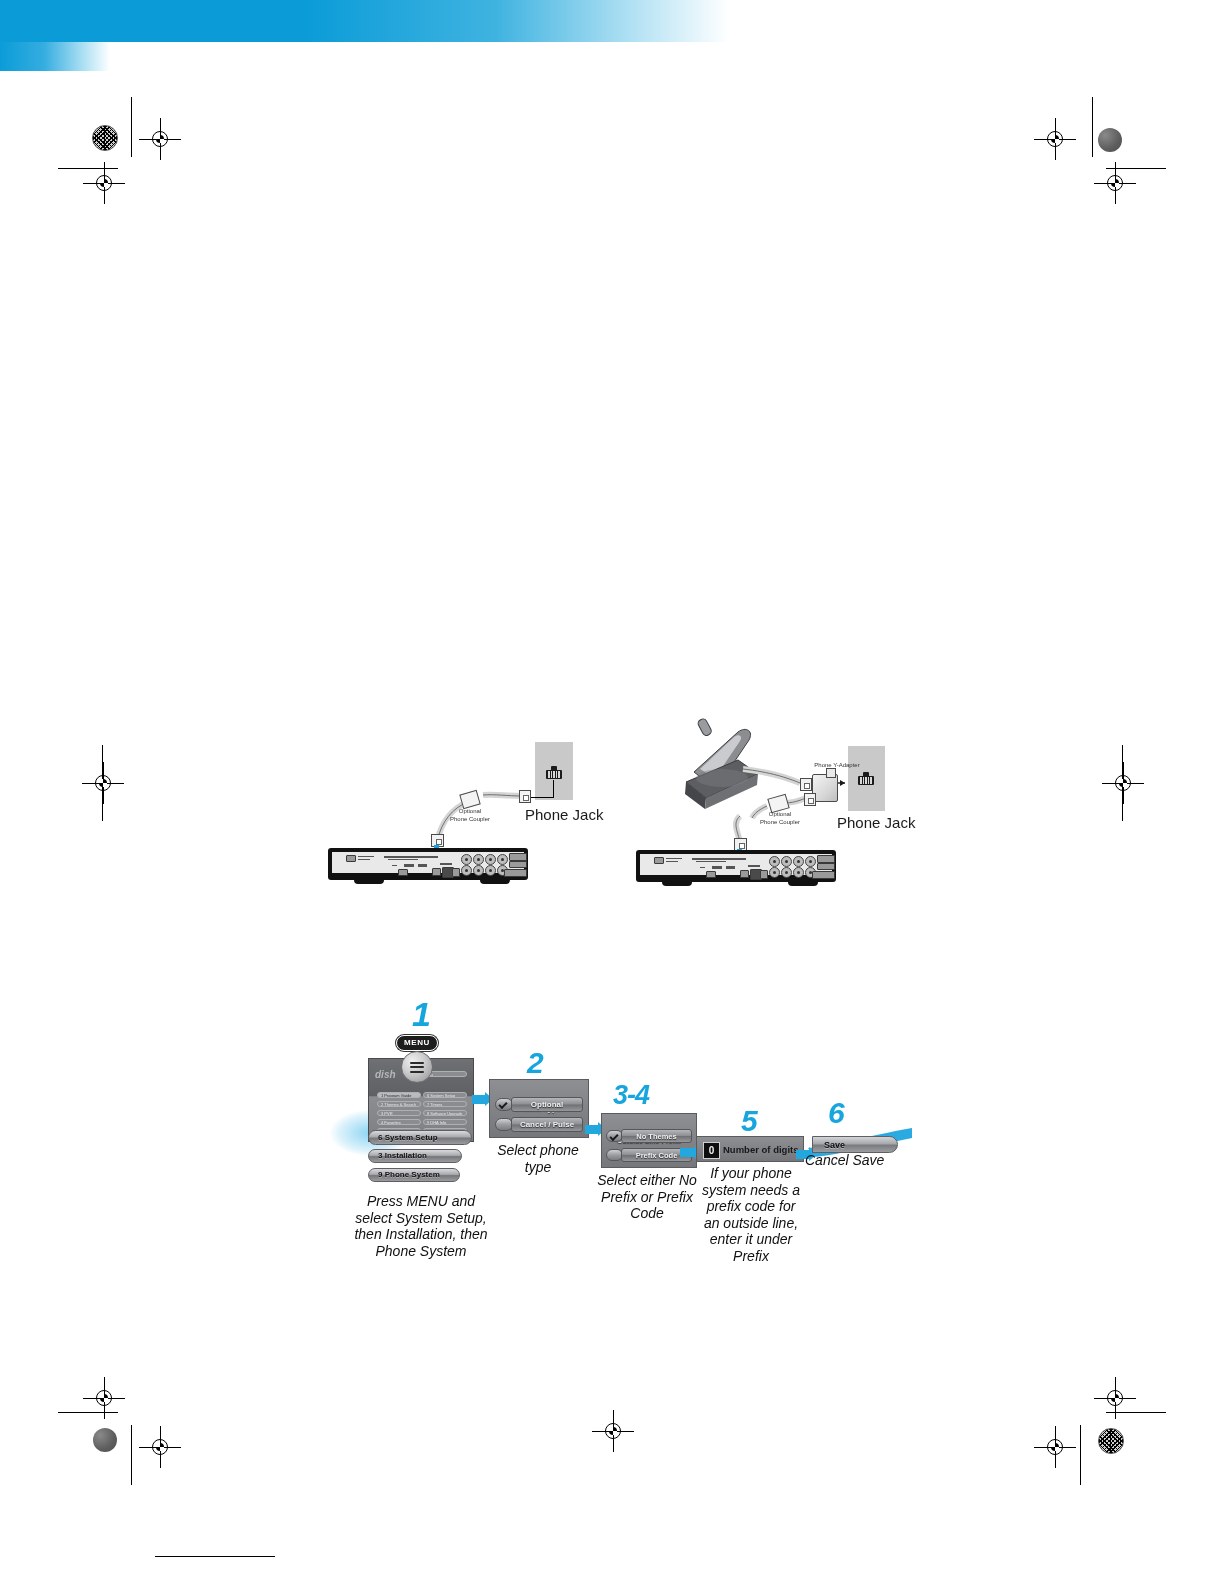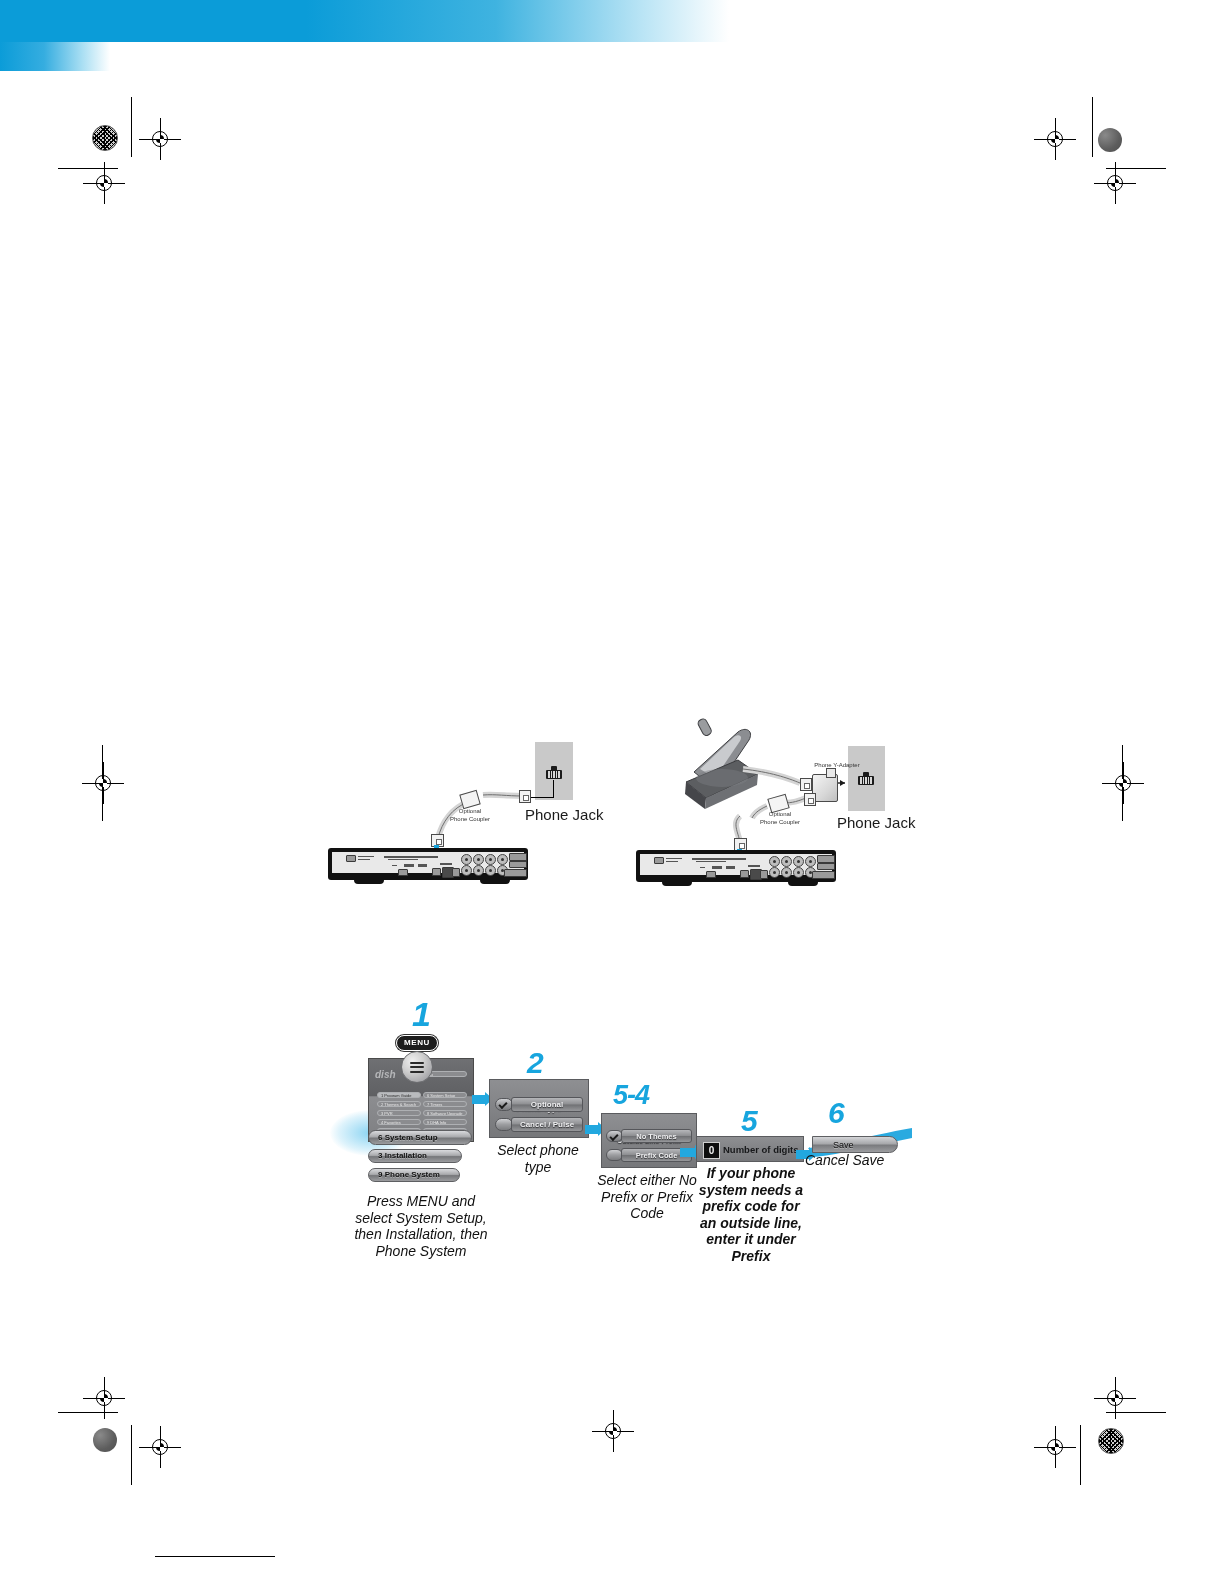--- a/index.html
+++ b/index.html
@@ -109,22 +109,22 @@
   .chk.on:after{content:"";position:absolute;left:3px;top:3px;width:6px;height:3px;
        border-left:2px solid #1a1a1a;border-bottom:2px solid #1a1a1a;
        transform:rotate(-45deg);}
 
   .digbox{position:absolute;background:#0e0e0e;border:1px solid #cfcfcf;
           color:#f2f2f2;font-size:10px;font-weight:bold;
           display:flex;align-items:center;justify-content:center;}
 
   .savepill{position:absolute;border-radius:0 999px 999px 0;
         background:linear-gradient(to bottom,#d4d5d8 0%,#a7a8ab 45%,#7a7b7e 55%,#9c9da0 100%);
-        border:1px solid #5e5f62;color:#0f0f0f;font-size:9px;font-weight:normal;
-        display:flex;align-items:center;padding-left:20px;box-sizing:border-box;
+        border:1px solid #5e5f62;color:#0f0f0f;font-size:9px;font-weight:bold;
+        display:flex;align-items:center;padding-left:11px;box-sizing:border-box;
         text-shadow:0 1px 0 rgba(255,255,255,.4);}
 
   .cap{position:absolute;font-style:italic;font-size:14px;line-height:1.18;
        text-align:center;color:#111;font-family:"Liberation Sans",sans-serif;}
   .cap-inline{position:absolute;font-style:italic;font-size:14px;color:#111;white-space:nowrap;}
 
   .flowarrow{position:absolute;background:#22a8df;height:9px;}
   .flowarrow:after{content:"";position:absolute;right:-7px;top:-3px;width:0;height:0;
        border-top:7.5px solid transparent;border-bottom:7.5px solid transparent;
        border-left:8px solid #22a8df;}
@@ -485,42 +485,42 @@
   <div class="chk on" style="left:5px;top:18px;width:16px;height:11px;"></div>
   <div class="optbtn" style="left:21px;top:17px;width:70px;height:13px;">Optional</div>
   <div class="chk" style="left:5px;top:38px;width:16px;height:11px;"></div>
   <div class="optbtn" style="left:21px;top:37px;width:70px;height:13px;">Cancel / Pulse</div>
 </div>
 
 <div class="cap" style="left:492px;top:1142px;width:92px;">Select phone type</div>
 
 <div class="flowarrow" style="left:585px;top:1125px;width:14px;"></div>
 
-<div class="stepnum" style="left:613px;top:1080px;font-size:27px;">5-4</div>
+<div class="stepnum" style="left:613px;top:1080px;font-size:27px;">3-4</div>
 
 <div class="panel" style="left:601px;top:1113px;width:94px;height:53px;">
   <div class="paneltitle" style="top:3px;font-size:7px;">Outside Line Prefix</div>
   <div class="chk on" style="left:4px;top:16px;width:15px;height:10px;"></div>
   <div class="optbtn" style="left:19px;top:15px;width:69px;height:12px;font-size:7.5px;">No Themes</div>
   <div class="chk" style="left:4px;top:35px;width:15px;height:10px;"></div>
   <div class="optbtn" style="left:19px;top:34px;width:69px;height:12px;font-size:7.5px;">Prefix Code</div>
 </div>
 
 <div class="cap" style="left:597px;top:1172px;width:100px;">Select either No Prefix or Prefix Code</div>
 
 <div class="flowarrow" style="left:680px;top:1148px;width:16px;"></div>
 
 <div class="stepnum" style="left:741px;top:1104px;font-size:30px;">5</div>
 
 <div class="panel" style="left:696px;top:1136px;width:106px;height:24px;">
   <div class="digbox" style="left:6px;top:5px;width:15px;height:15px;">0</div>
   <div class="abs" style="left:26px;top:7px;font-size:9.5px;font-weight:bold;color:#17181a;white-space:nowrap;">Number of digits</div>
 </div>
 
-<div class="cap" style="left:697px;top:1165px;width:108px;font-weight:bold;">If your phone system needs a prefix code for an outside line, enter it under Prefix</div>
+<div class="cap" style="left:697px;top:1165px;width:108px;">If your phone system needs a prefix code for an outside line, enter it under Prefix</div>
 
 <div class="flowarrow" style="left:796px;top:1150px;width:14px;"></div>
 
 <div class="stepnum" style="left:828px;top:1096px;font-size:30px;">6</div>
 
 <svg class="abs" style="left:806px;top:1126px;width:110px;height:34px;">
   <path d="M2,22 C30,20 60,10 106,2 L106,12 C66,20 36,28 8,31 Z" fill="#2aaae0"></path>
 </svg>
 
 <div class="savepill" style="left:812px;top:1136px;width:86px;height:17px;">Save</div>

